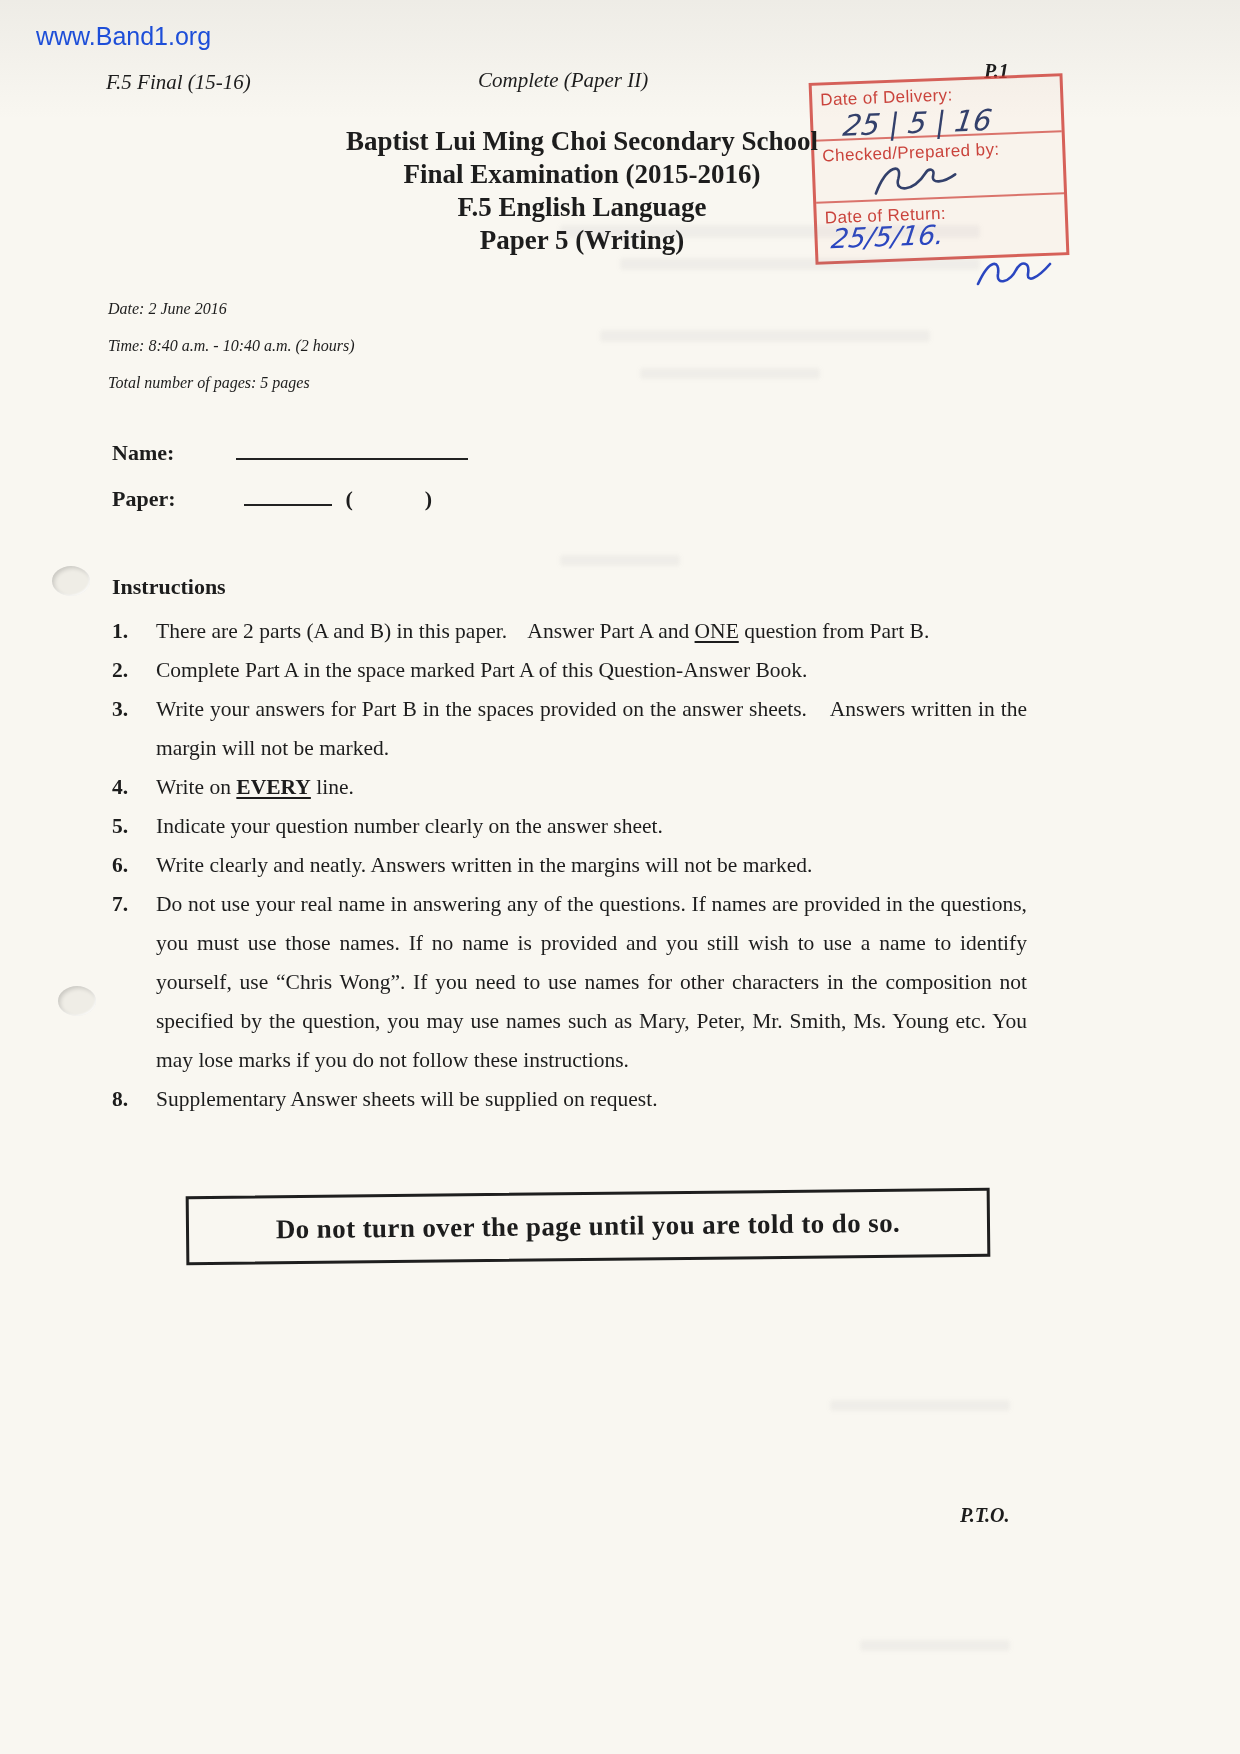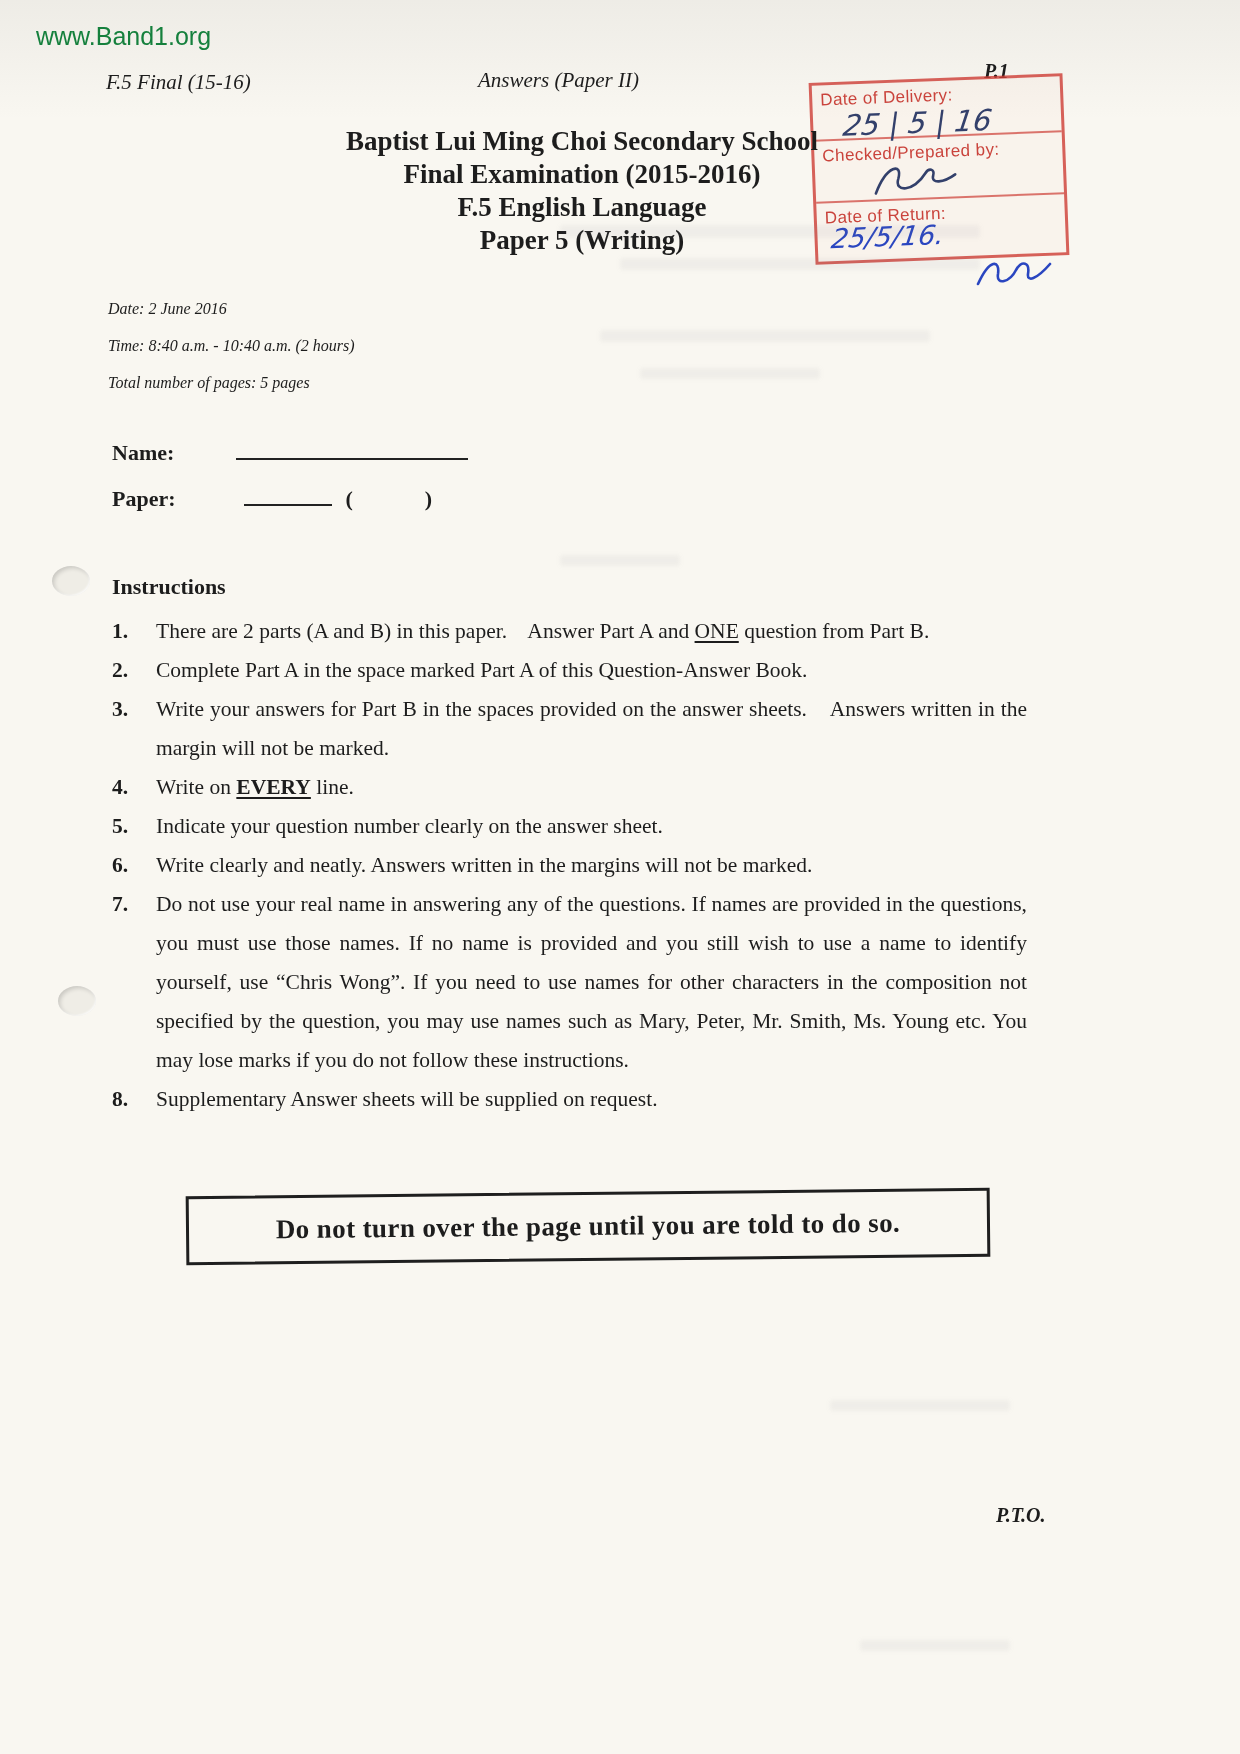--- a/index.html
+++ b/index.html
@@ -7,21 +7,21 @@
     position:relative;width:1240px;height:1754px;margin:0 auto;
     background:#f9f7f1;
     font-family:"Liberation Serif",serif;color:#1d1d1d;
     overflow:hidden;
   }
   .page::before{ 
     content:"";position:absolute;left:0;top:0;width:100%;height:120px;
     background:linear-gradient(180deg,rgba(90,90,85,.07),rgba(0,0,0,0));
     pointer-events:none;
   }
-  .watermark{position:absolute;left:36px;top:22px;font-family:"Liberation Sans",sans-serif;font-size:25px;color:#15803d;}
+  .watermark{position:absolute;left:36px;top:22px;font-family:"Liberation Sans",sans-serif;font-size:25px;color:#1d4ed8;}
   .hdr-left{position:absolute;left:106px;top:70px;font-style:italic;font-size:21px;}
   .hdr-center{position:absolute;left:478px;top:68px;font-style:italic;font-size:21px;}
   .p1{position:absolute;left:984px;top:60px;font-weight:bold;font-style:italic;font-size:20px;}
 
   
   .stamp{
     position:absolute;left:812px;top:78px;width:248px;
     border:3px solid rgba(205,60,52,.8);transform:rotate(-2.2deg);
     color:rgba(198,52,45,.92);font-family:"Liberation Sans",sans-serif;
     background:rgba(255,120,110,.03);
@@ -57,21 +57,21 @@
   .instr-text{flex:1;text-align:justify;}
   .u{text-decoration:underline;text-underline-offset:3px;}
   .bu{font-weight:bold;text-decoration:underline;text-underline-offset:3px;}
 
   .notice{
     position:absolute;left:186px;top:1192px;width:758px;
     border:3px solid #1f1f1f;padding:16px 20px;text-align:center;
     font-weight:bold;font-size:27px;letter-spacing:.4px;
     transform:rotate(-0.6deg);background:#f9f7f1;
   }
-  .pto{position:absolute;left:960px;top:1504px;font-weight:bold;font-style:italic;font-size:20px;margin-left:36px;}
+  .pto{position:absolute;left:960px;top:1504px;font-weight:bold;font-style:italic;font-size:20px;}
 
   .hole{position:absolute;width:38px;height:30px;border-radius:50%;background:#efede6;
     box-shadow:inset 2px 2px 4px rgba(0,0,0,.16), inset -1px -1px 2px rgba(255,255,255,.85);}
   .hole-1{left:52px;top:566px;}
   .hole-2{left:58px;top:986px;}
 
   
   .bleed{position:absolute;background:rgba(110,110,125,.07);filter:blur(2px);border-radius:3px;pointer-events:none;}
   .bleed-1{left:560px;top:225px;width:420px;height:13px;}
   .bleed-2{left:620px;top:258px;width:360px;height:12px;}
@@ -82,21 +82,21 @@
   .bleed-7{left:860px;top:1640px;width:150px;height:11px;}
 </style>
 </head>
 <body>
 
 <div class="page">
 
   <div class="watermark">www.Band1.org</div>
 
   <div class="hdr-left">F.5 Final (15-16)</div>
-  <div class="hdr-center">Answers (Paper II)</div>
+  <div class="hdr-center">Complete (Paper II)</div>
   <div class="p1">P.1</div>
 
   <div class="stamp">
     <div class="stamp-row">
       <span class="stamp-label">Date of Delivery:</span>
       <div class="hw hw-delivery">25 | 5 | 16</div>
     </div>
     <div class="stamp-row mid">
       <span class="stamp-label">Checked/Prepared by:</span>
       <svg class="sig-svg" width="110" height="40" viewBox="0 0 110 40">

